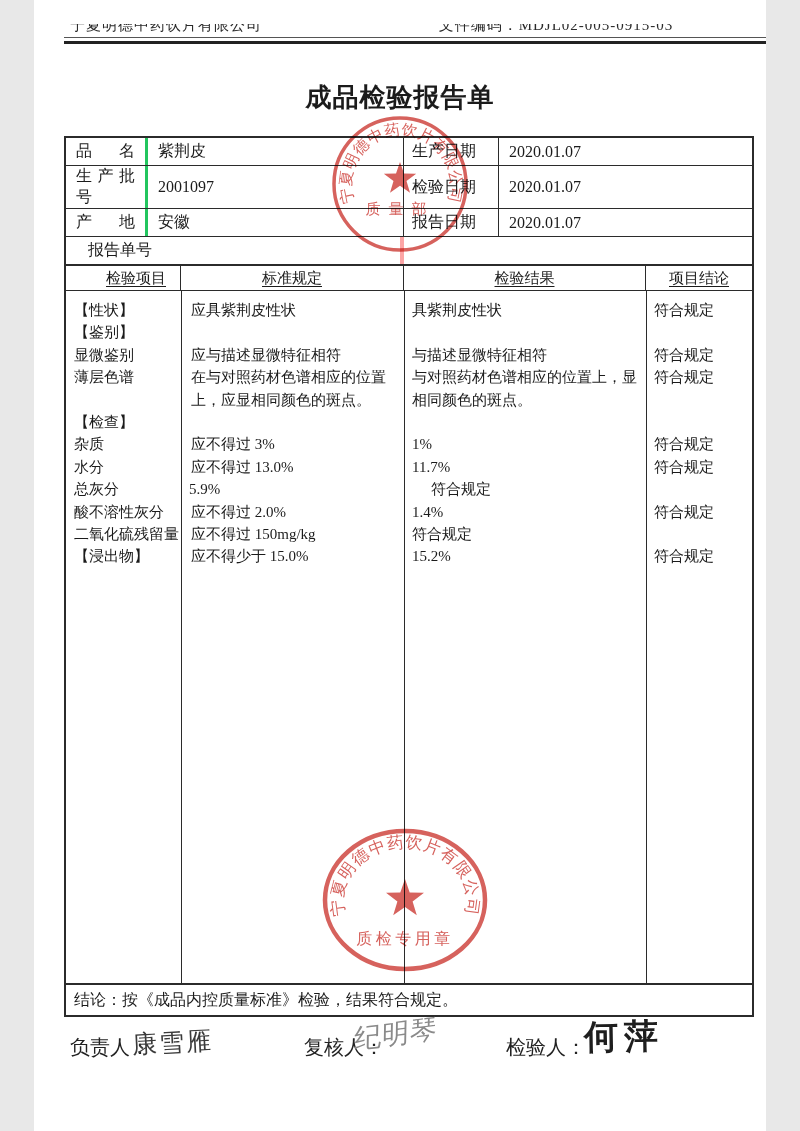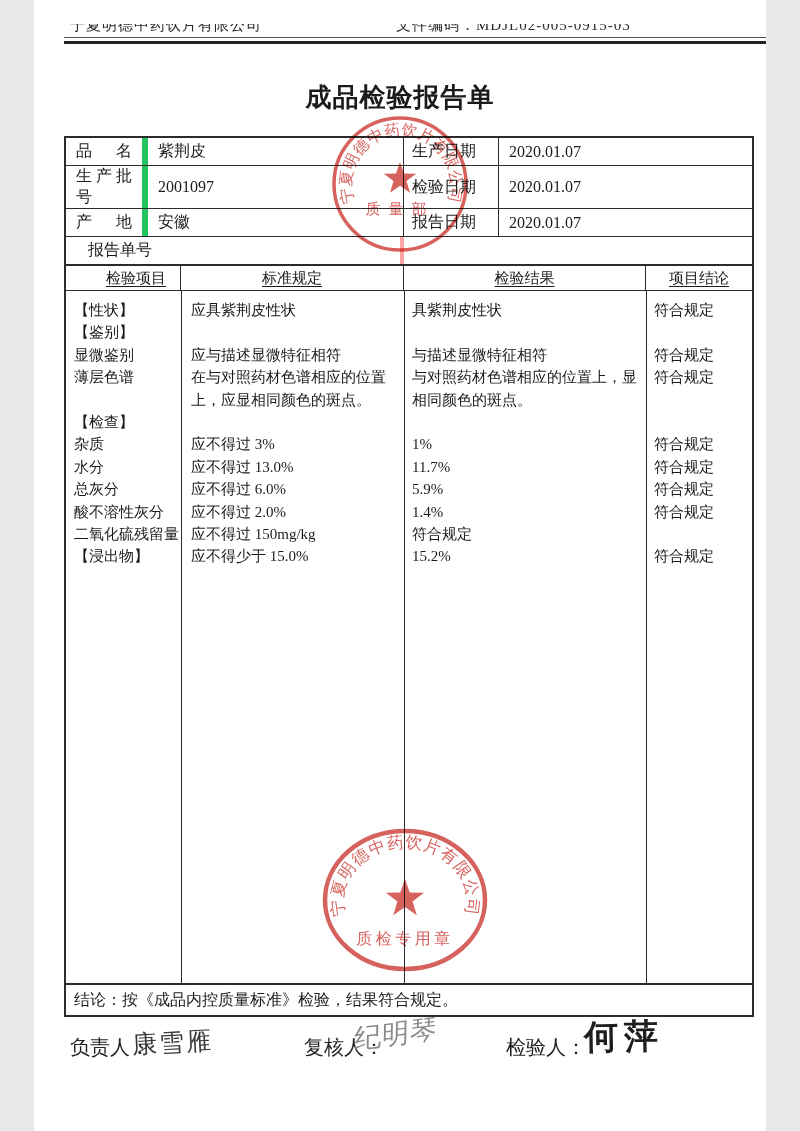--- a/index.html
+++ b/index.html
@@ -6,34 +6,34 @@
   html,body { background:#e8e8e8; }
   .page {
     position:relative; width:732px; height:1131px; background:#ffffff;
     font-family:"Liberation Serif","DejaVu Serif",serif; color:#1b1b1b;
     overflow:hidden; margin:0 auto;
   }
   
   .hdr-clip { position:absolute; top:24px; height:13px; overflow:hidden; }
   .hdr-clip span { display:block; font-size:15px; line-height:16px; margin-top:-7px; color:#2a2a2a; letter-spacing:1px; white-space:nowrap; }
   .hdr-left { left:36px; width:300px; }
-  .hdr-right { right:30px; width:340px; text-align:left; }
+  .hdr-right { right:40px; width:340px; text-align:center; }
   .rule-thin  { position:absolute; left:30px; top:37px; width:742px; height:1px; background:#555; }
   .rule-thick { position:absolute; left:30px; top:41px; width:742px; height:3px; background:#222; }
 
   .title { position:absolute; top:80px; left:0; width:100%; text-align:center;
            font-size:26px; font-weight:bold; letter-spacing:1px; }
 
   
   .info-table { position:absolute; left:30px; top:136px; width:690px; height:128px;
                 border:2px solid #2b2b2b; border-bottom:none; display:flex; flex-direction:column; }
   .info-row { flex:1; display:flex; border-bottom:1px solid #2b2b2b; }
   .info-row:last-child { border-bottom:none; }
   .cell { display:flex; align-items:center; font-size:16px; }
-  .c-l1 { width:82px;  padding:0 10px; border-right:6px solid #22c55e; }
+  .c-l1 { width:82px;  padding:0 10px; border-right:3px solid #22c55e; }
   .c-l1 .jl { width:100%; text-align:justify; text-align-last:justify; }
   .c-v1 { width:256px; padding-left:10px; border-right:1px solid #2b2b2b; }
   .c-l2 { width:95px;  padding-left:8px;  border-right:1px solid #2b2b2b; }
   .c-v2 { flex:1; padding-left:10px; }
   .c-rl { width:338px; padding-left:22px; border-right:4px solid #fca5a5; }
   .c-rv { flex:1; padding-left:8px; }
 
   
   .rt-header { position:absolute; left:30px; top:264px; width:690px; height:27px;
                border:2px solid #2b2b2b; border-bottom-width:1px; display:flex; }
@@ -175,21 +175,20 @@
       <div class="rb-4">符合规定</div>
     </div>
     <div class="rt-row">
       <div class="rb-1">水分</div>
       <div class="rb-2">应不得过 13.0%</div>
       <div class="rb-3">11.7%</div>
       <div class="rb-4">符合规定</div>
     </div>
     <div class="rt-row">
       <div class="rb-1">总灰分</div>
-      <div class="rb-2">应不得过 6.0%</div>
       <div class="rb-3">5.9%</div>
       <div class="rb-4">符合规定</div>
     </div>
     <div class="rt-row">
       <div class="rb-1">酸不溶性灰分</div>
       <div class="rb-2">应不得过 2.0%</div>
       <div class="rb-3">1.4%</div>
       <div class="rb-4">符合规定</div>
     </div>
     <div class="rt-row">

